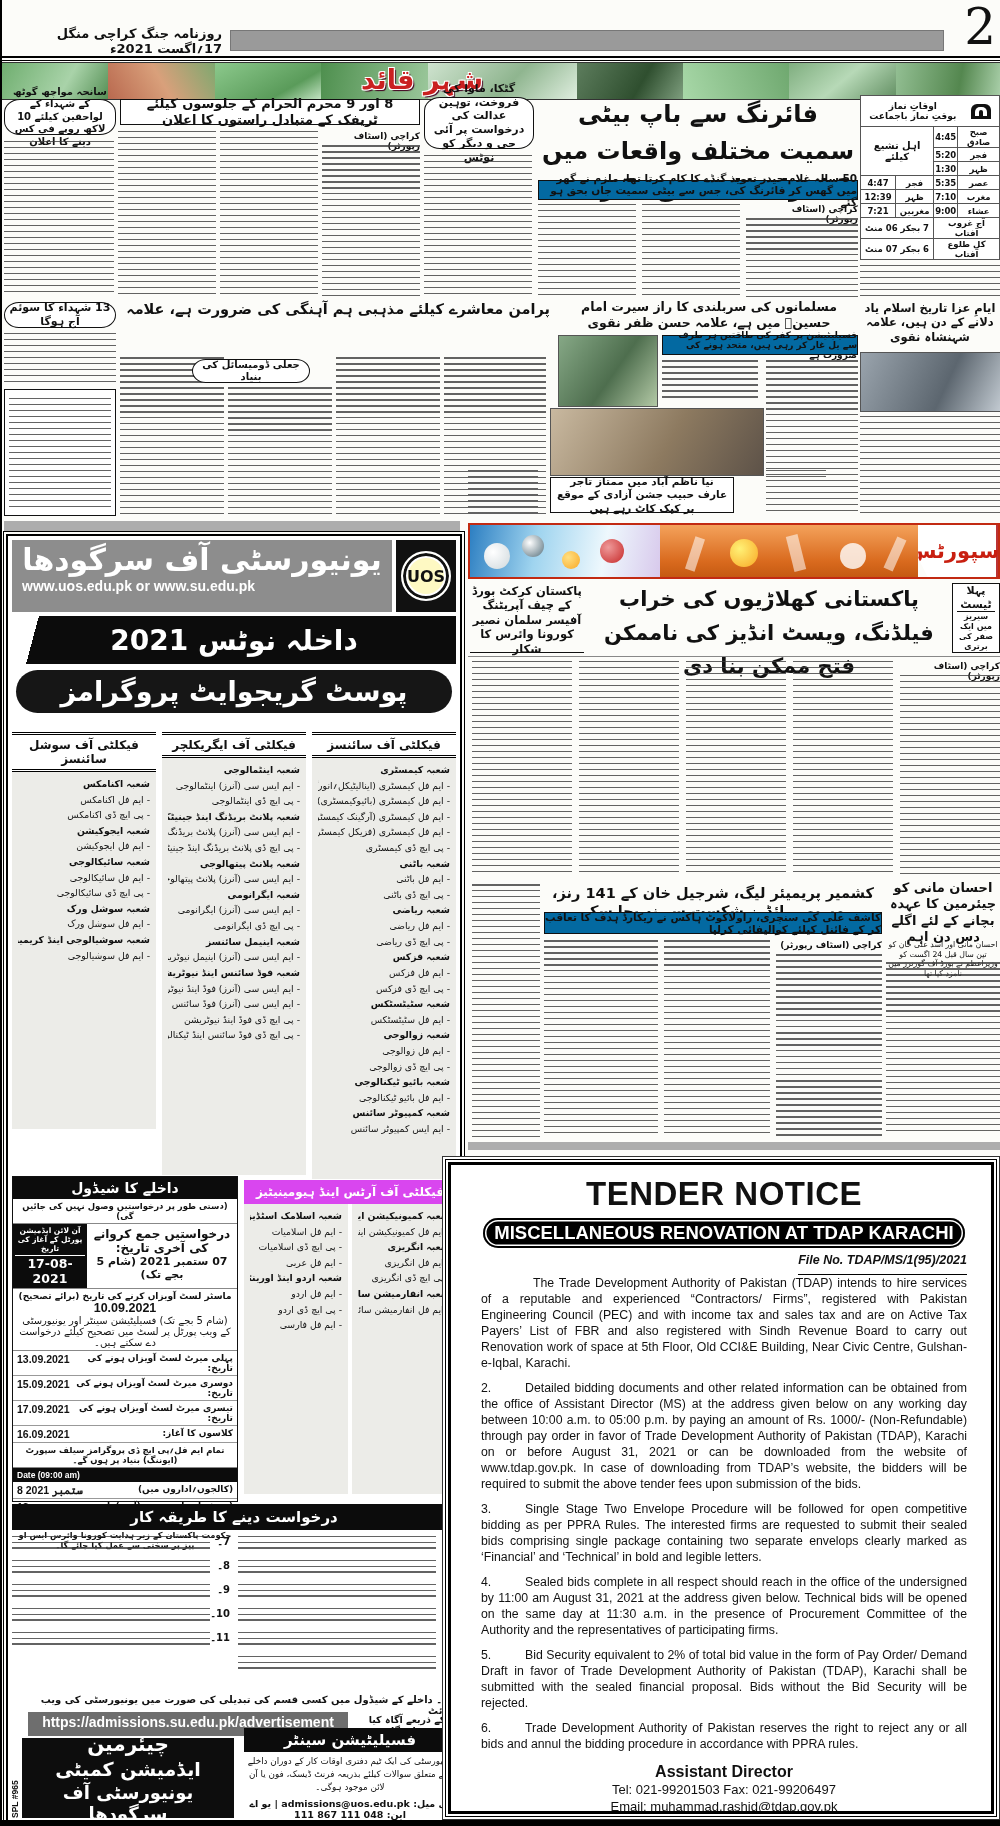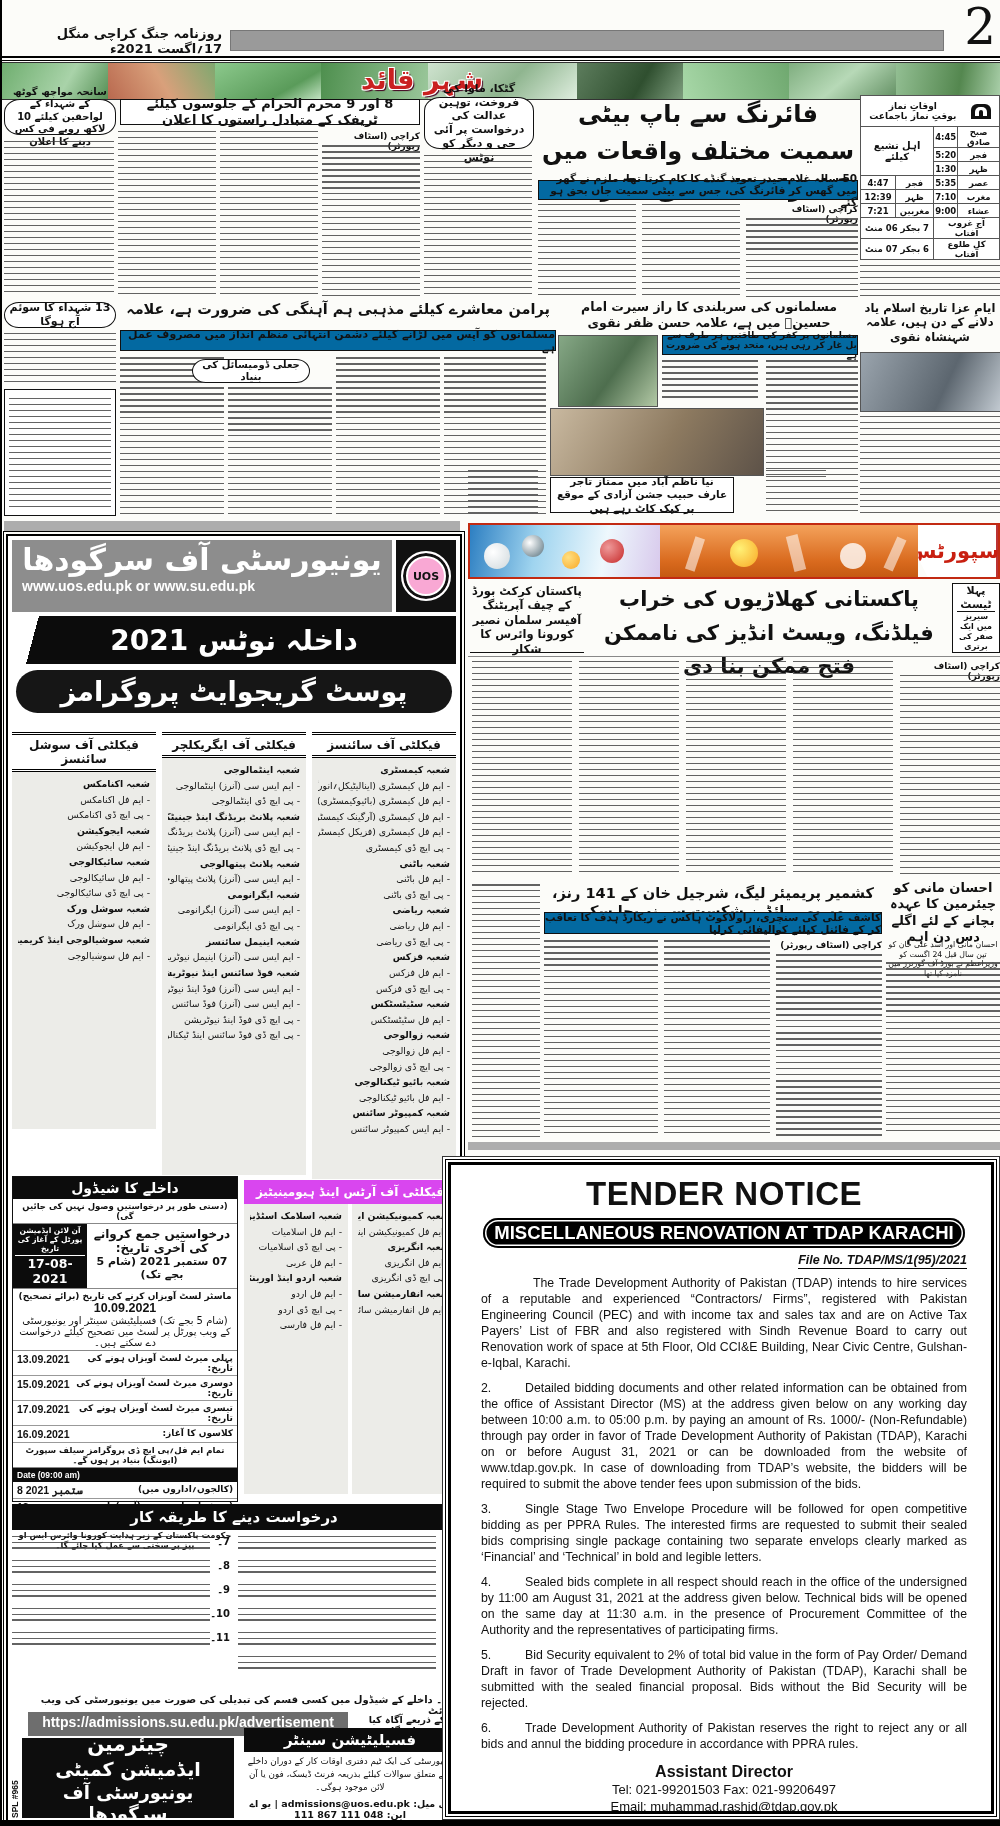--- a/index.html
+++ b/index.html
@@ -38,22 +38,22 @@
   .sb-right{flex:1;background:linear-gradient(180deg,#f4a25b,#d96a1e 70%,#c55a12);position:relative;}
   .sb-right i{position:absolute;background:rgba(255,255,255,.55);display:block;}
   .sb-ribbon{width:78px;background:#fff;border-right:2px solid #b33;display:flex;align-items:center;justify-content:center;
     direction:rtl;color:#c81f10;font-weight:900;font-size:21px;clip-path:polygon(0 0,100% 0,100% 100%,12% 100%,0 62%);}
   
   .adframe{border:2px solid #000;outline:1px solid #000;outline-offset:2px;background:#fff;}
   .adgray{background:#8d8d8d;color:#fff;}
   .adgray .uname{direction:rtl;font-size:30px;font-weight:900;text-align:center;line-height:1.2;padding-top:2px;}
   .adgray .usites{font-size:14px;font-weight:bold;padding-left:10px;font-family:"Liberation Sans",sans-serif;}
   .adlogo{background:#111;display:flex;align-items:center;justify-content:center;}
-  .seal{width:46px;height:46px;border-radius:50%;background:#f9a8d4;border:2px solid #fff;display:flex;align-items:center;justify-content:center;
-        font-size:11px;font-weight:900;color:#111;box-shadow:inset 0 0 0 3px #111, inset 0 0 0 5px #fff;}
+  .seal{width:46px;height:46px;border-radius:50%;background:#fef9c3;border:2px solid #fff;display:flex;align-items:center;justify-content:center;
+        font-size:16px;font-weight:900;color:#111;box-shadow:inset 0 0 0 3px #111, inset 0 0 0 5px #fff;}
   .noticeband{background:linear-gradient(105deg,#fff 0 26px,#0c0c0c 26px);color:#fff;display:flex;align-items:center;justify-content:center;
         direction:rtl;font-weight:900;font-size:28px;}
   .progbox{background:#161616;border-radius:26px;color:#fff;display:flex;align-items:center;justify-content:center;
         direction:rtl;font-weight:900;font-size:27px;}
   .fac{box-sizing:border-box;}
   .fac-h{border-top:3px double #000;border-bottom:3px double #000;background:#fff;font-size:12px;font-weight:900;text-align:center;
         direction:rtl;padding:3px 0;}
   .fac-h.dark{background:#d946ef;color:#fff;border:0;padding:5px 8px;}
   .fac-items{background:#ecece8;direction:rtl;text-align:right;font-size:9.3px;line-height:1.68;padding:4px 6px;box-sizing:border-box;height:calc(100% - 23px);overflow:hidden;}
   .fac-items div{white-space:nowrap;overflow:hidden;}
@@ -87,21 +87,21 @@
   .facil-contact{direction:rtl;font-size:9.5px;font-weight:bold;text-align:center;}
   .vert{writing-mode:vertical-rl;transform:rotate(180deg);font-size:8.5px;font-family:"Liberation Sans",sans-serif;font-weight:bold;}
   
   .tframe{border:1px solid #333;background:#fff;box-sizing:border-box;padding:5px;}
   .tinner{border:3px solid #000;outline:1px solid #000;outline-offset:2px;height:100%;box-sizing:border-box;
           padding:10px 24px 6px 30px;font-family:"Liberation Sans",sans-serif;position:relative;overflow:hidden;}
   .t-title{text-align:center;font-size:33px;font-weight:900;letter-spacing:.5px;margin:0;}
   .t-band{background:#000;color:#fff;border-radius:15px;text-align:center;font-size:18.5px;font-weight:800;
           padding:4px 6px;margin:5px 2px;box-shadow:inset 0 0 0 2px #000,inset 0 0 0 3.5px #fff;}
   .t-file{text-align:right;font-size:12.5px;font-weight:bold;font-style:italic;margin:4px 0 2px;}
-  .t-file span{border-bottom:1.5px solid #000;padding-bottom:1px;}
+  .t-file span{border-bottom:1.5px solid #000;padding-bottom:7px;}
   .tp{font-size:12.3px;line-height:1.3;text-align:justify;margin:9px 0;}
   .tp.intro{text-indent:52px;}
   .tp .pn{display:inline-block;width:44px;font-weight:normal;}
   .t-sig{text-align:center;font-weight:bold;font-size:16px;margin-top:10px;}
   .t-contact{text-align:center;font-size:13px;line-height:1.35;}
   .divider{background:#adadad;}
   .lead-reporter{direction:rtl;font-size:9px;font-weight:bold;text-align:right;}
   .bigrule{background:#000;}
 </style>
 </head>
@@ -195,23 +195,22 @@
   <div class="abs txt" style="left:320px;top:145px;width:98px;height:152px;"></div>
   <div class="abs txt" style="left:422px;top:155px;width:108px;height:142px;"></div>
   <div class="abs lead-reporter" style="left:756px;top:204px;width:100px;height:12px;">کراچی (اسٹاف رپورٹر)</div>
   <div class="abs txt" style="left:536px;top:204px;width:98px;height:94px;"></div>
   <div class="abs txt" style="left:640px;top:204px;width:98px;height:94px;"></div>
   <div class="abs txt" style="left:744px;top:218px;width:112px;height:80px;"></div>
   <div class="abs txt" style="left:858px;top:265px;width:140px;height:32px;"></div>
 
   <div class="abs uh uh-oval" style="left:2px;top:302px;width:112px;height:26px;font-size:11px;">13 شہداء کا سوئم آج ہوگا</div>
   <div class="abs uh" style="left:118px;top:300px;width:436px;height:26px;font-size:14.5px;">پرامن معاشرے کیلئے مذہبی ہم آہنگی کی ضرورت ہے، علامہ</div>
-  <div class="abs uh-band" style="left:118px;top:330px;width:436px;height:21px;font-size:11px;">مسلمانوں کو آپس میں لڑانے کیلئے دشمن انتہائی منظم انداز میں مصروف عمل ہے</div>
   <div class="abs uh" style="left:558px;top:299px;width:298px;height:32px;font-size:12.5px;">مسلمانوں کی سربلندی کا راز سیرت امام حسینؓ میں ہے، علامہ حسن ظفر نقوی</div>
-  <div class="abs uh-band" style="left:660px;top:335px;width:196px;height:20px;font-size:9px;">مسلمانوں پر کفر کی طاقتیں ہر طرف سے یل غار کر رہی ہیں، متحد ہونے کی ضرورت ہے</div>
+  <div class="abs uh-band" style="left:660px;top:335px;width:196px;height:20px;font-size:9px;">فسیلیٹیشن پر کفر کی طاقتیں ہر طرف سے یل غار کر رہی ہیں، متحد ہونے کی ضرورت ہے</div>
   <div class="abs uh" style="left:858px;top:301px;width:140px;height:46px;font-size:11.5px;">ایامِ عزا تاریخ اسلام یاد دلانے کے دن ہیں، علامہ شہنشاہ نقوی</div>
 
   <div class="abs photo" style="left:556px;top:335px;width:98px;height:70px;background:linear-gradient(125deg,#86a886,#4e6e4e 55%,#b3c9a6);"></div>
   <div class="abs photo" style="left:858px;top:352px;width:140px;height:58px;background:linear-gradient(115deg,#9aa4ad,#5c666f 60%,#c3cbd2);"></div>
   <div class="abs photo" style="left:548px;top:408px;width:212px;height:66px;background:linear-gradient(120deg,#c9b9a0,#8d7a60 55%,#5d5248);"></div>
   <div class="abs uh uh-box" style="left:548px;top:477px;width:184px;height:36px;font-size:10.5px;">نیا ناظم آباد میں ممتاز تاجر عارف حبیب جشن آزادی کے موقع پر کیک کاٹ رہے ہیں</div>
 
   <div class="abs txt" style="left:2px;top:333px;width:112px;height:50px;"></div>
   <div class="abs uh-box" style="left:2px;top:389px;width:112px;height:127px;">
       <div class="txt" style="width:100%;height:110px;"></div>

